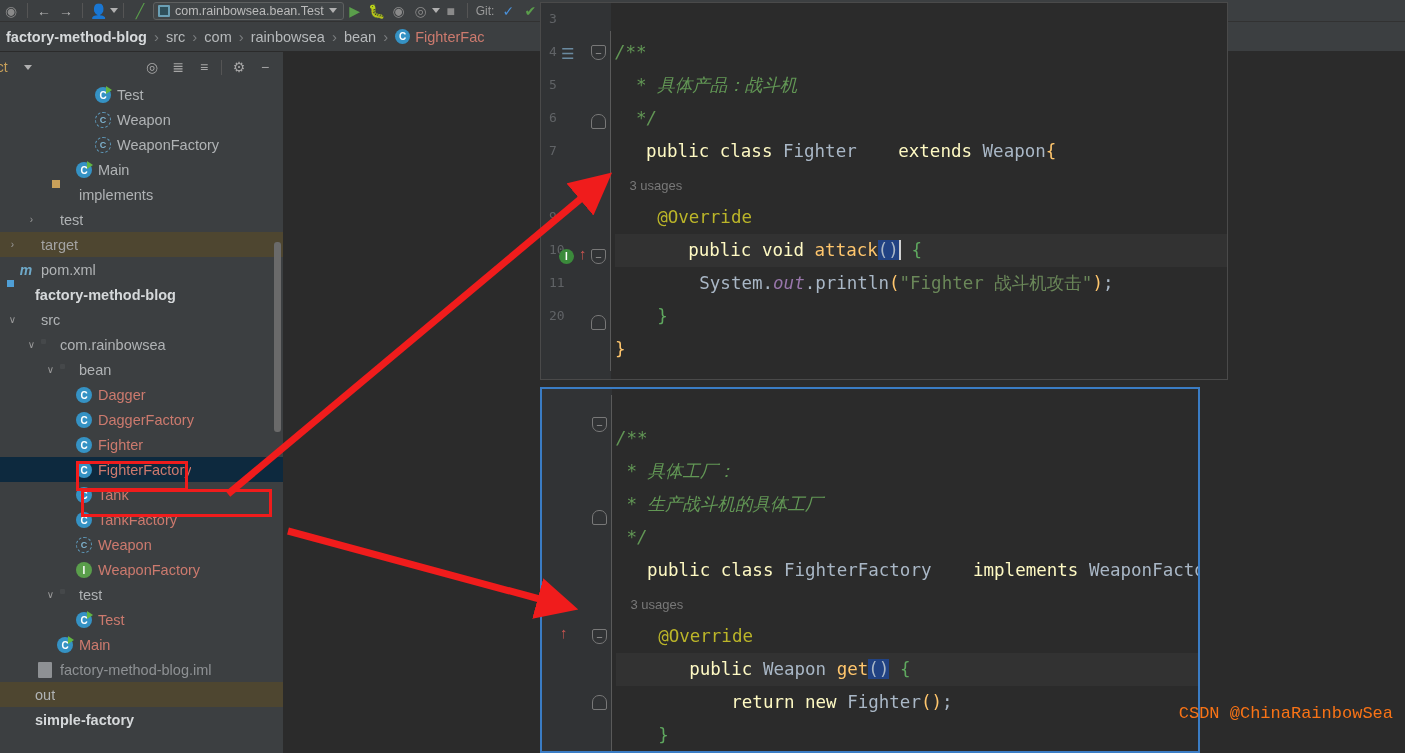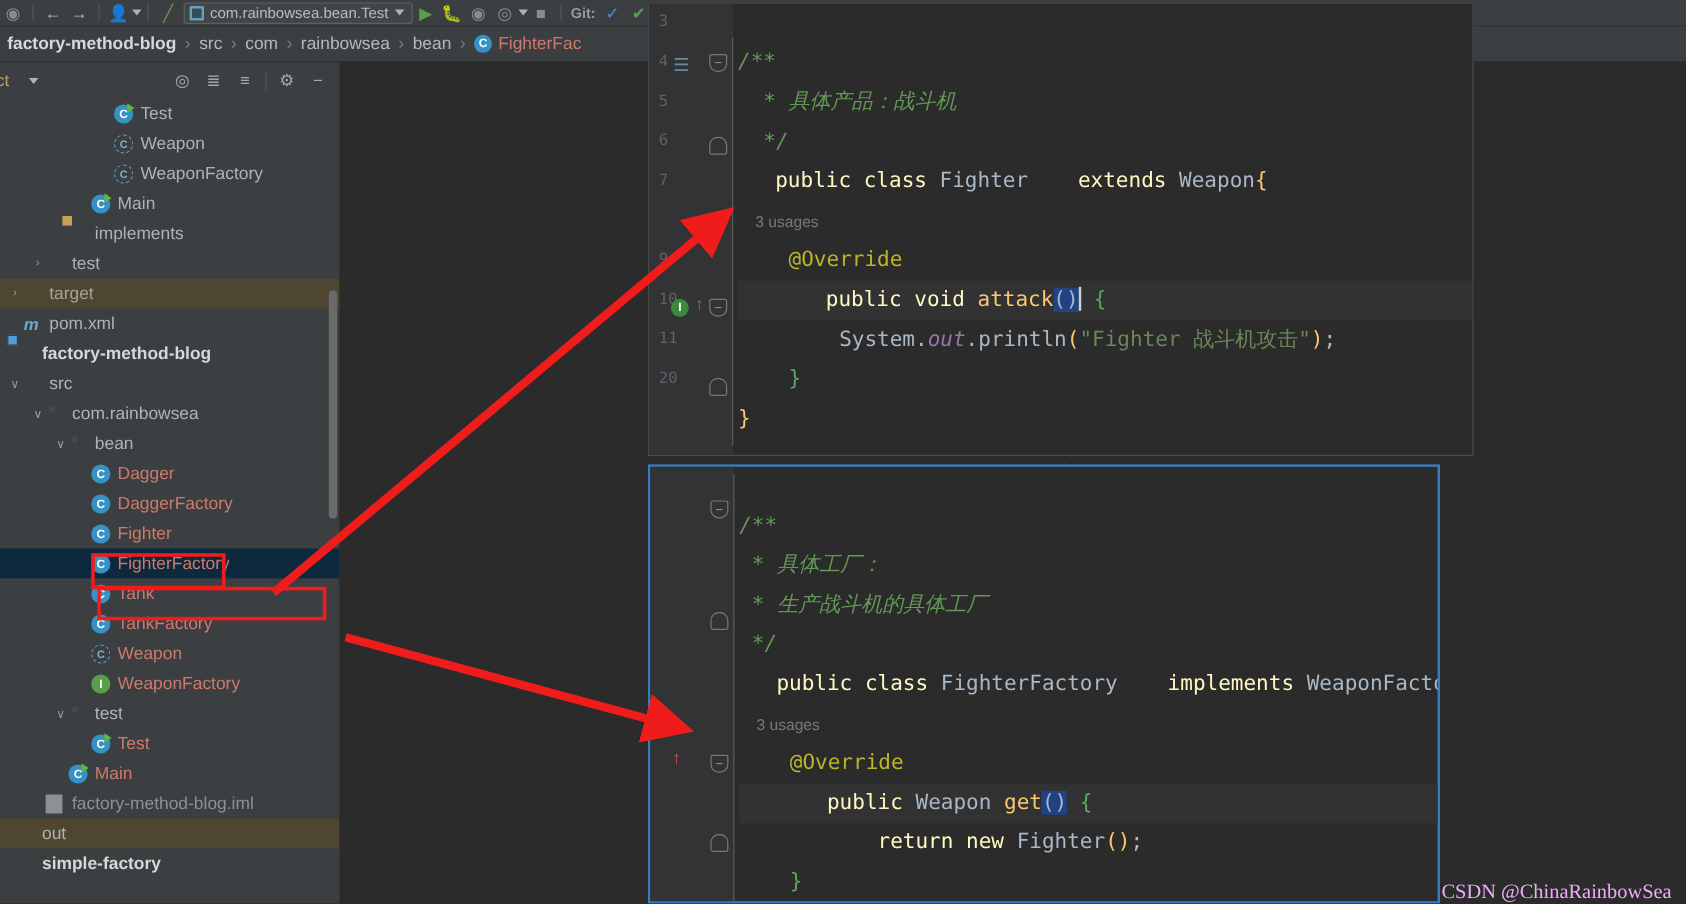--- a/index.html
+++ b/index.html
@@ -31,21 +31,21 @@
     border:1px solid #5e6060; border-radius:3px;
     padding:0 6px 0 4px; background:#414547; margin-left:2px;
   }
   .run-cfg .cfgicon {
     width:12px;height:12px;border:2px solid #6a9fb5;background:#2f4f5a;
     border-radius:1px;
   }
   .run-cfg .cfgtxt { font-size:12.5px; color:#bbbbbb; white-space:nowrap; }
   .caret { width:0;height:0;border-left:4px solid transparent;
            border-right:4px solid transparent;border-top:5px solid #b0b0b0; }
-  .gitlabel { font-size:12px; color:#9a9a9a; margin:0 3px;font-weight:bold; }
+  .gitlabel { font-size:12px; color:#9a9a9a; margin:0 3px; }
 
   
   .breadcrumb {
     position:absolute; left:0; top:22px; width:1405px; height:30px;
     background:#3c3f41; border-bottom:1px solid #2b2b2b;
     display:flex; align-items:center; padding-left:6px; gap:0px;
     overflow:hidden;
   }
   .bc-item { font-size:14.5px; color:#b6b9bb; white-space:nowrap; }
   .bc-item.b0 { font-weight:bold; color:#d6d9db; }
@@ -197,22 +197,22 @@
 
   
   .redbox {
     position:absolute; border:3px solid #f01c1c; pointer-events:none;
   }
   svg.arrows { position:absolute; left:0; top:0; width:1405px; height:753px;
                pointer-events:none; }
 
   
   .watermark {
-    position:absolute; right:12px; bottom:0;
-    color:#f0abfc; font-size:17px; font-family:Liberation Serif, serif;
+    position:absolute; right:12px; bottom:30px;
+    color:#f97316; font-size:17px; font-family:Liberation Mono, monospace;
   }
   
   .ghosttext {
     position:absolute; left:718px; top:365px; font-size:16px;
     color:#5d6f86; font-family:"DejaVu Sans Mono", monospace;
     letter-spacing:1px;
   }
 </style>
 </head>
 <body>

